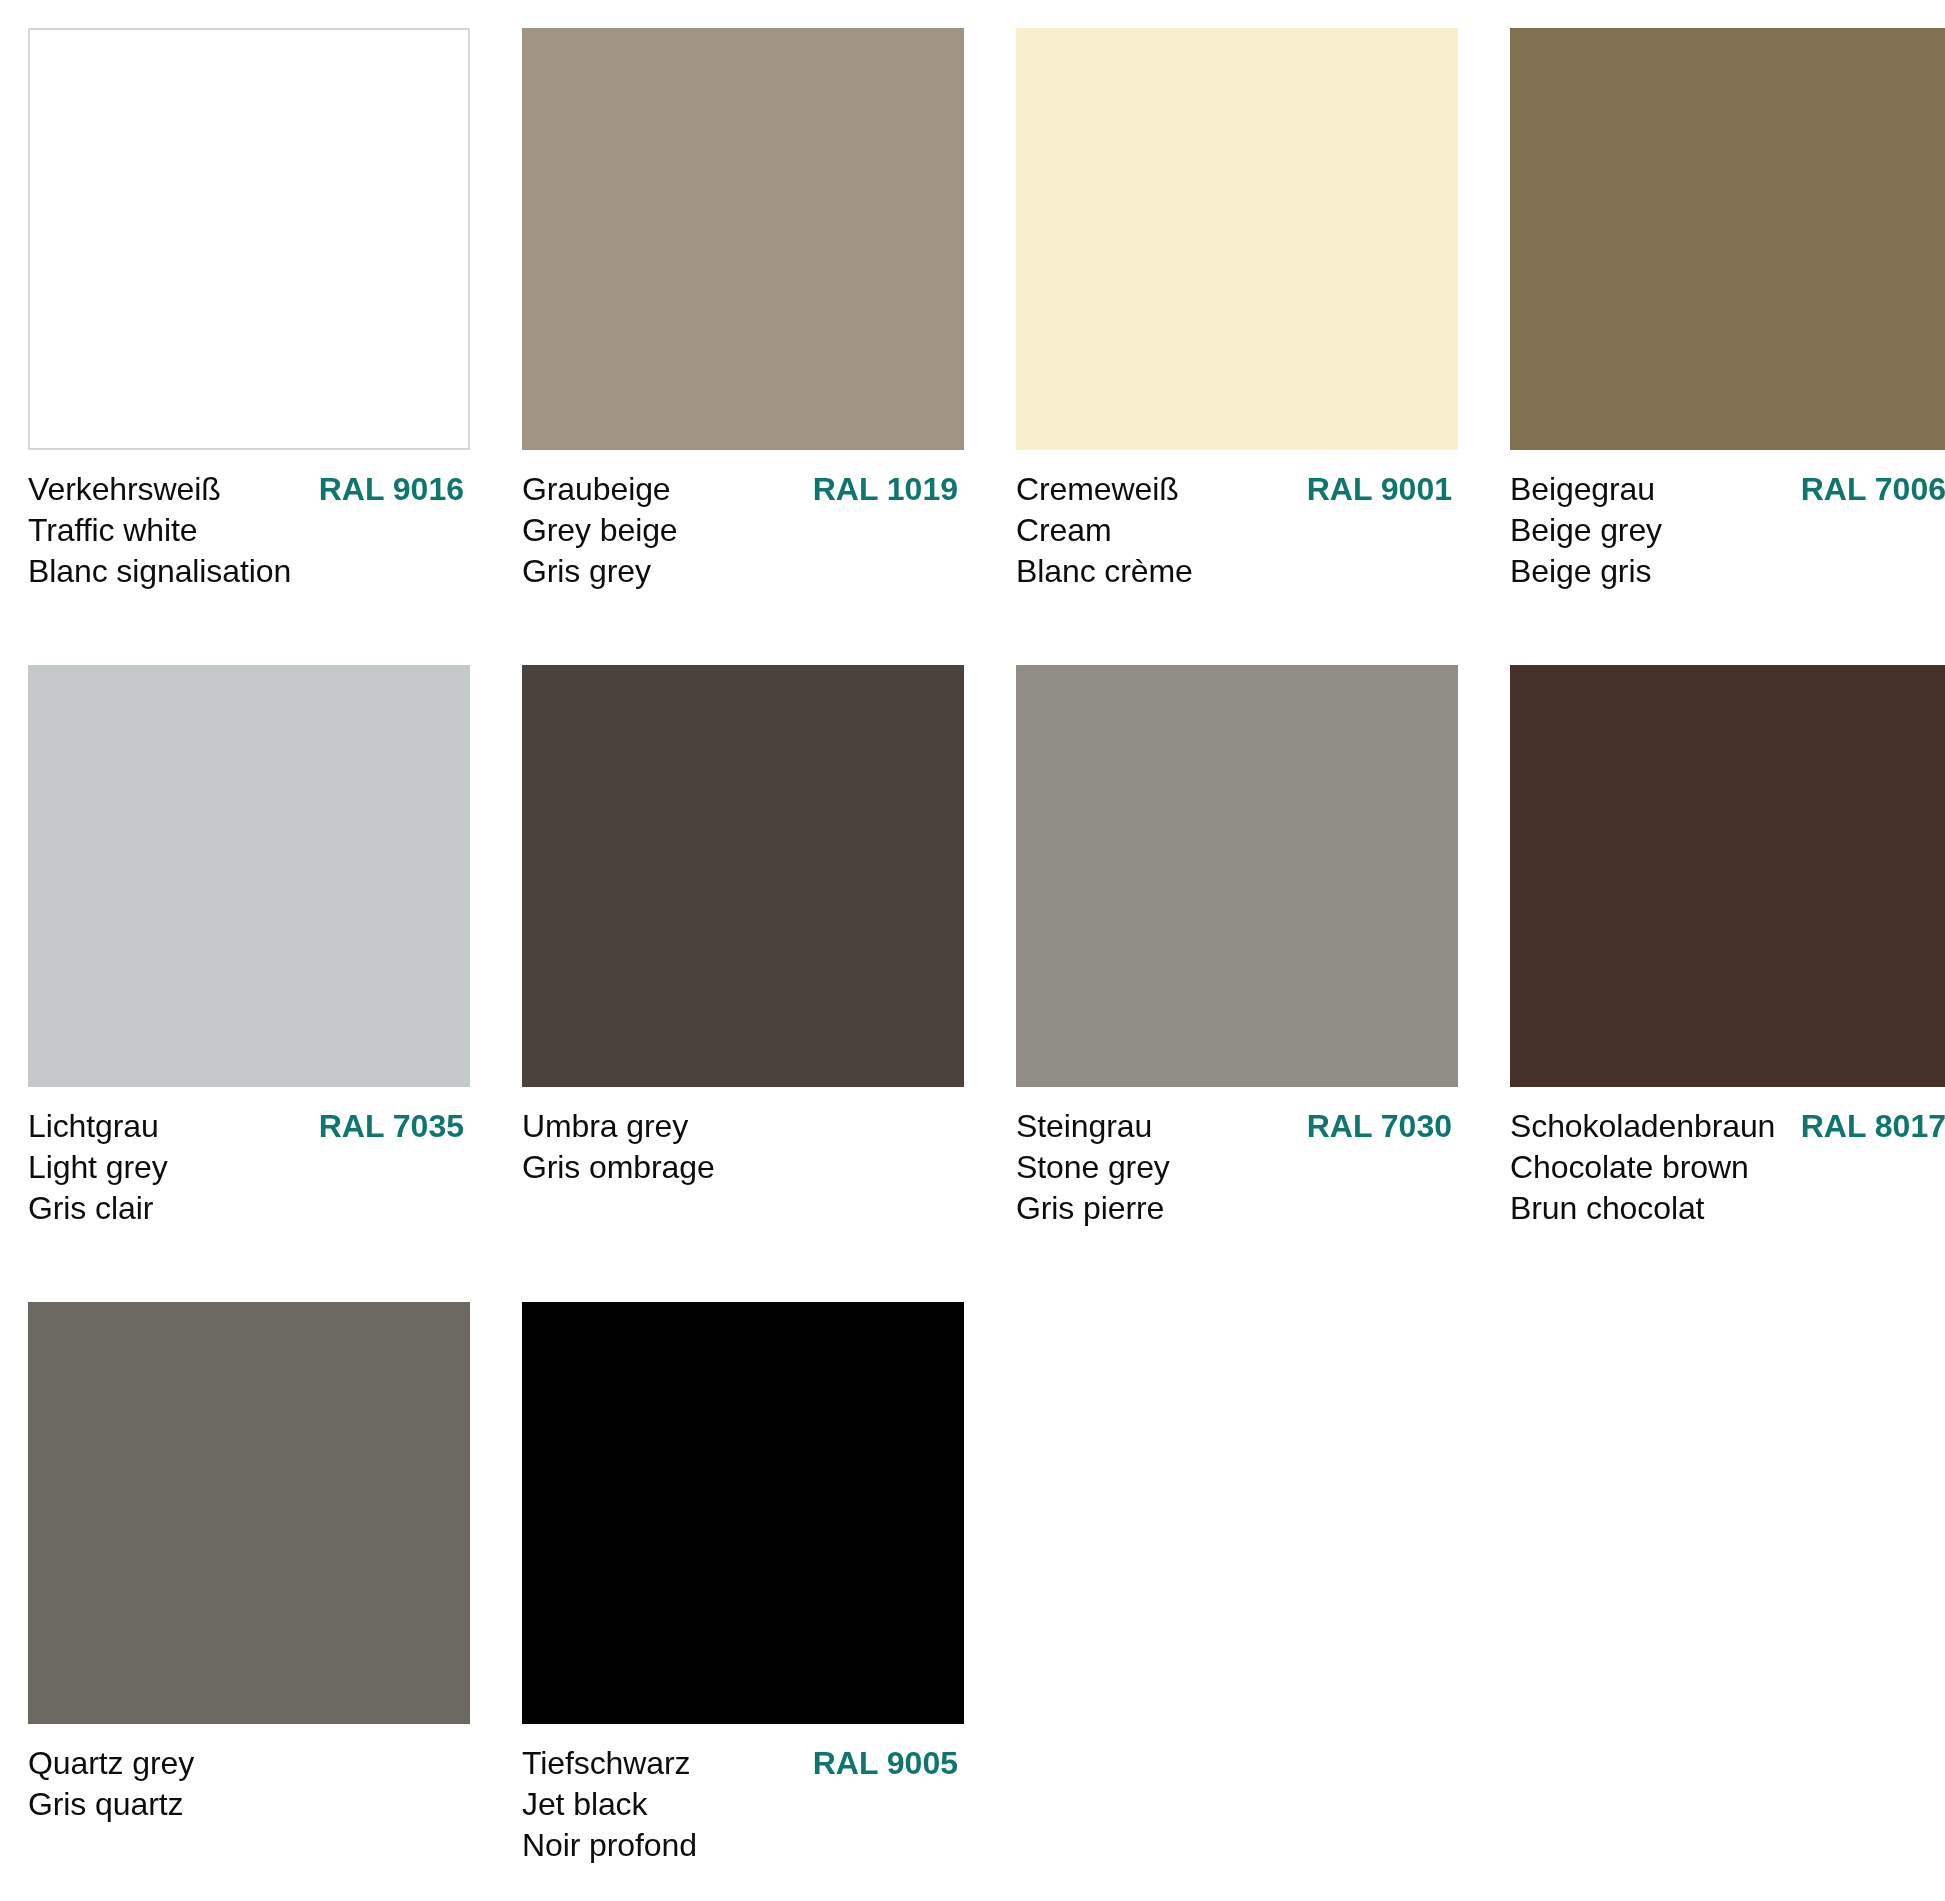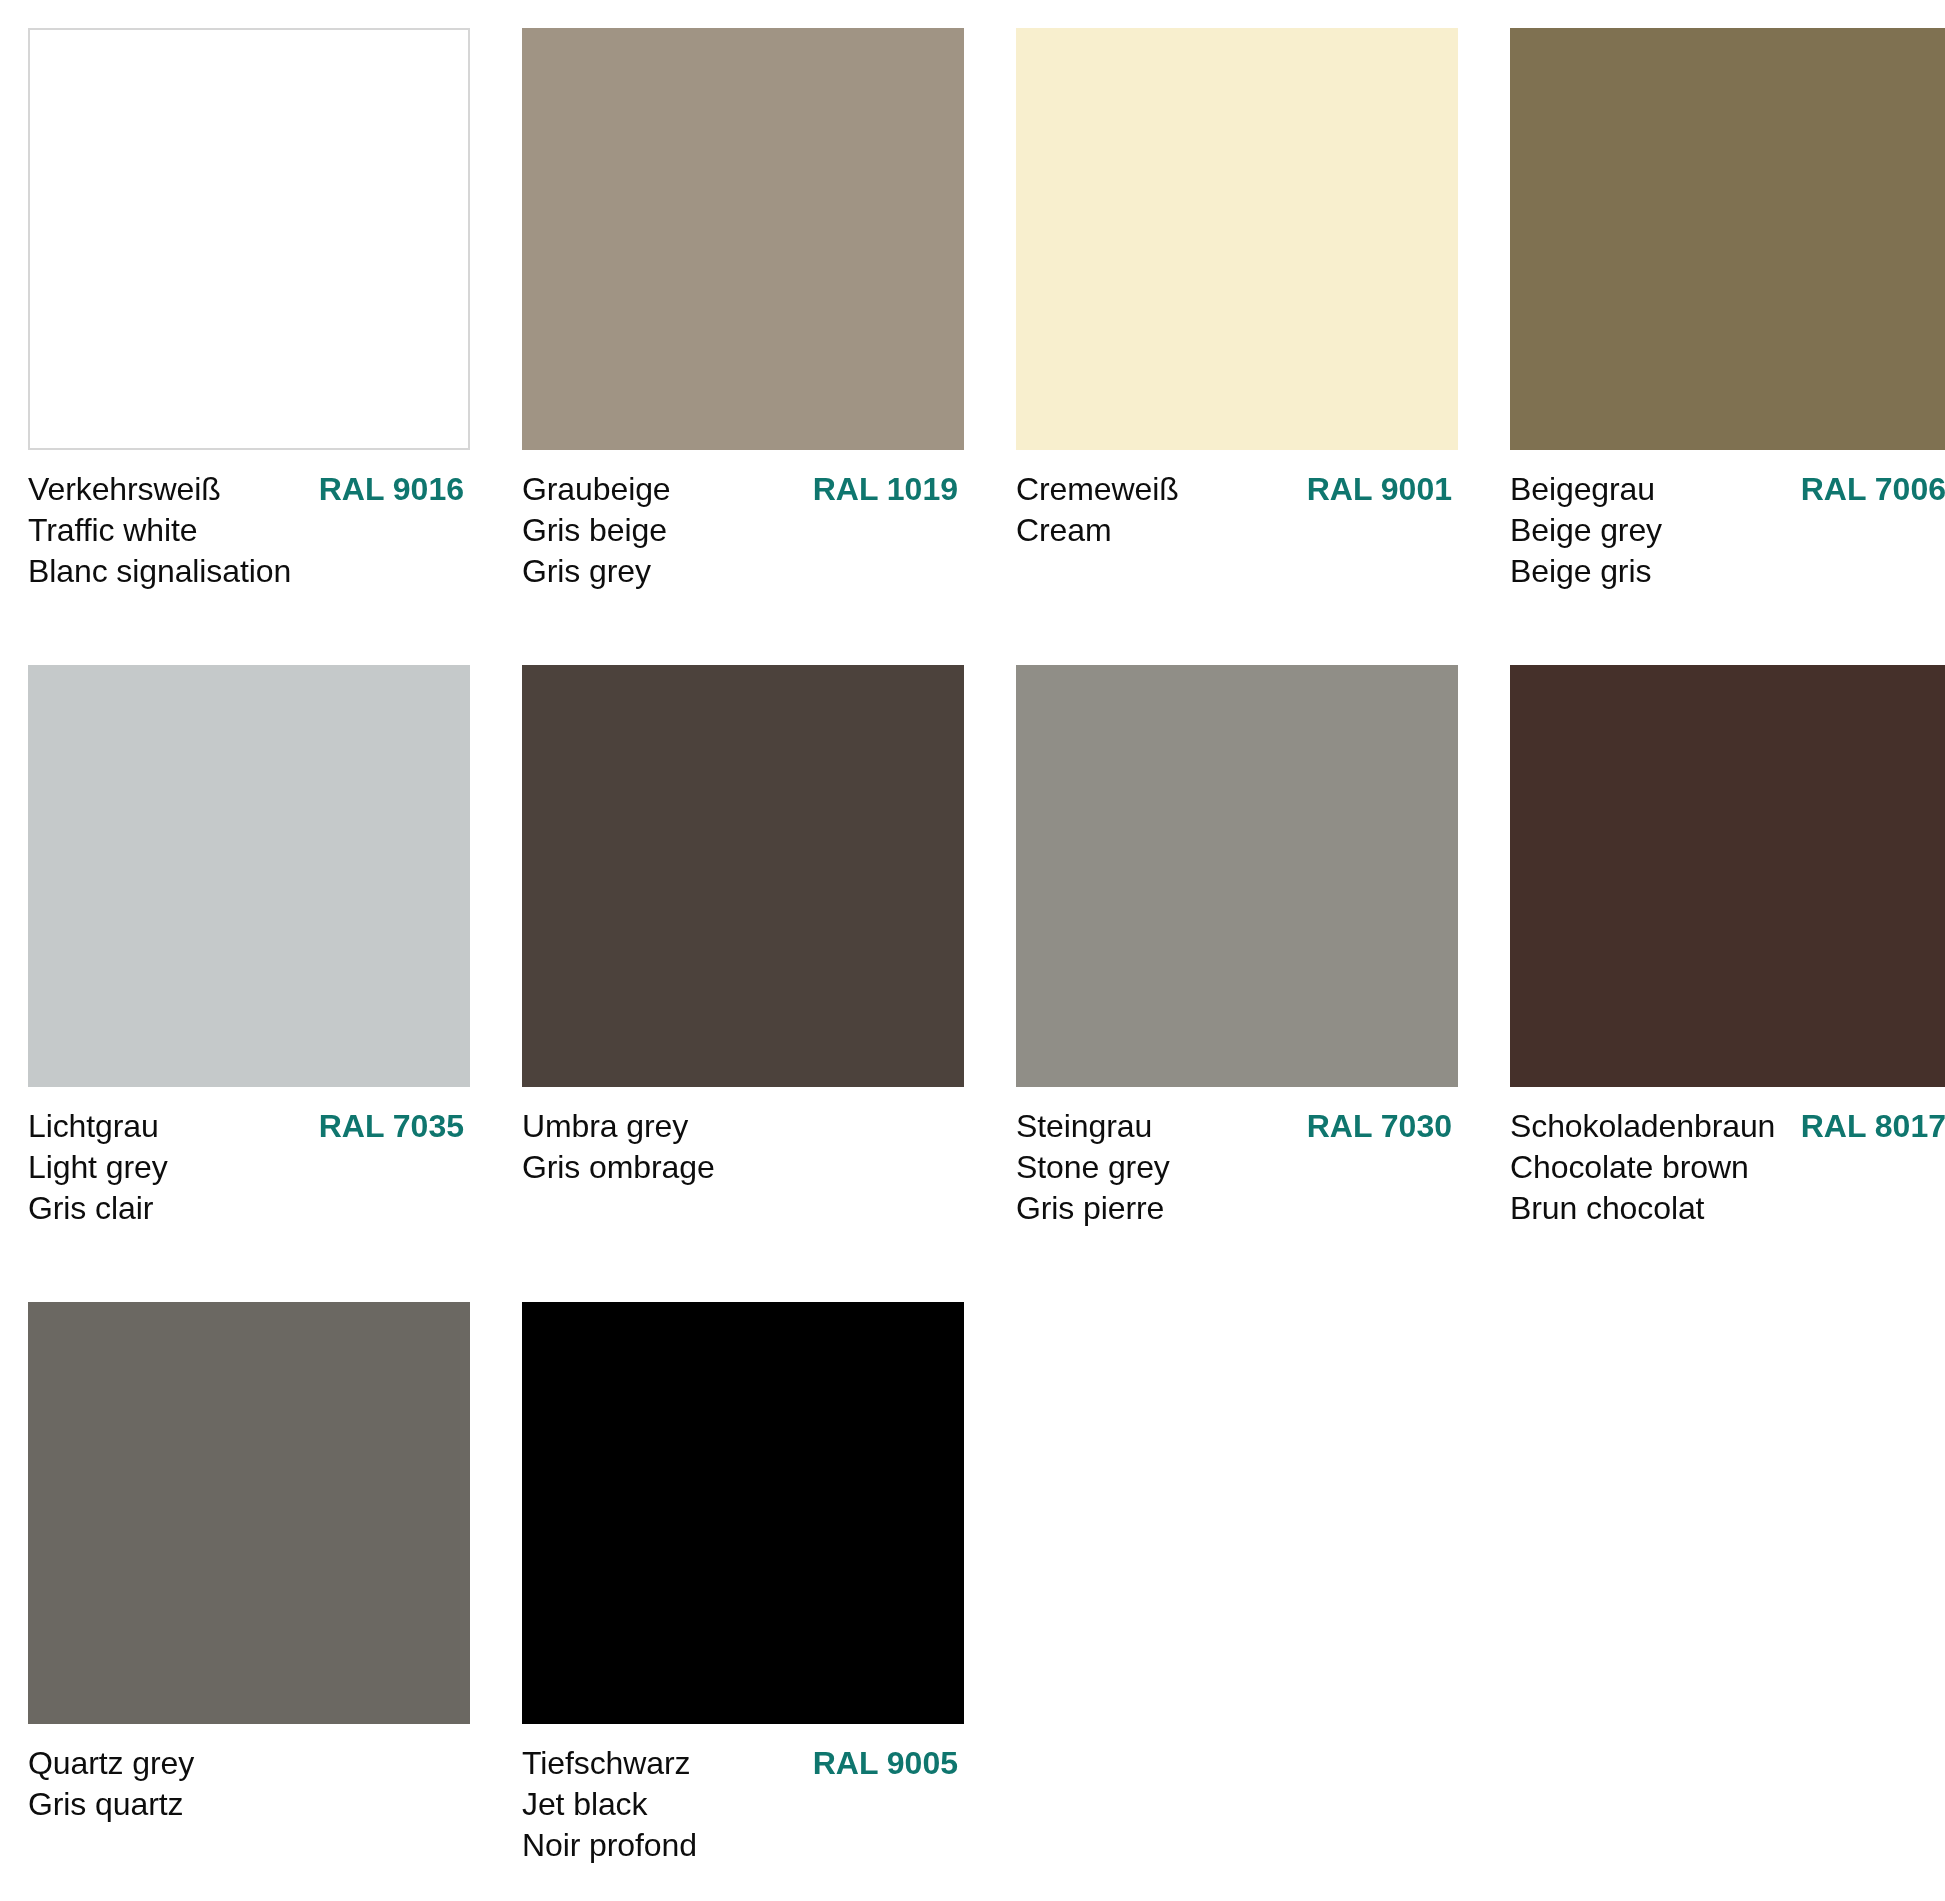--- a/index.html
+++ b/index.html
@@ -97,33 +97,34 @@
       </div>
     </div>
 
     <div class="cell">
       <div class="swatch" style="background-color: rgb(160, 148, 132);"></div>
       <div class="labels">
         <div class="label-top">
           <span class="name-de">Graubeige</span>
           <span class="ral-code">RAL 1019</span>
         </div>
-        <div class="name-en">Gris beige</div>
+        <div class="name-en">Grey beige</div>
         <div class="name-fr">Gris grey</div>
       </div>
     </div>
 
     <div class="cell">
       <div class="swatch" style="background-color: rgb(248, 239, 206);"></div>
       <div class="labels">
         <div class="label-top">
           <span class="name-de">Cremeweiß</span>
           <span class="ral-code">RAL 9001</span>
         </div>
         <div class="name-en">Cream</div>
+        <div class="name-fr">Blanc crème</div>
       </div>
     </div>
 
     <div class="cell">
       <div class="swatch" style="background-color: rgb(127, 113, 81);"></div>
       <div class="labels">
         <div class="label-top">
           <span class="name-de">Beigegrau</span>
           <span class="ral-code">RAL 7006</span>
         </div>

